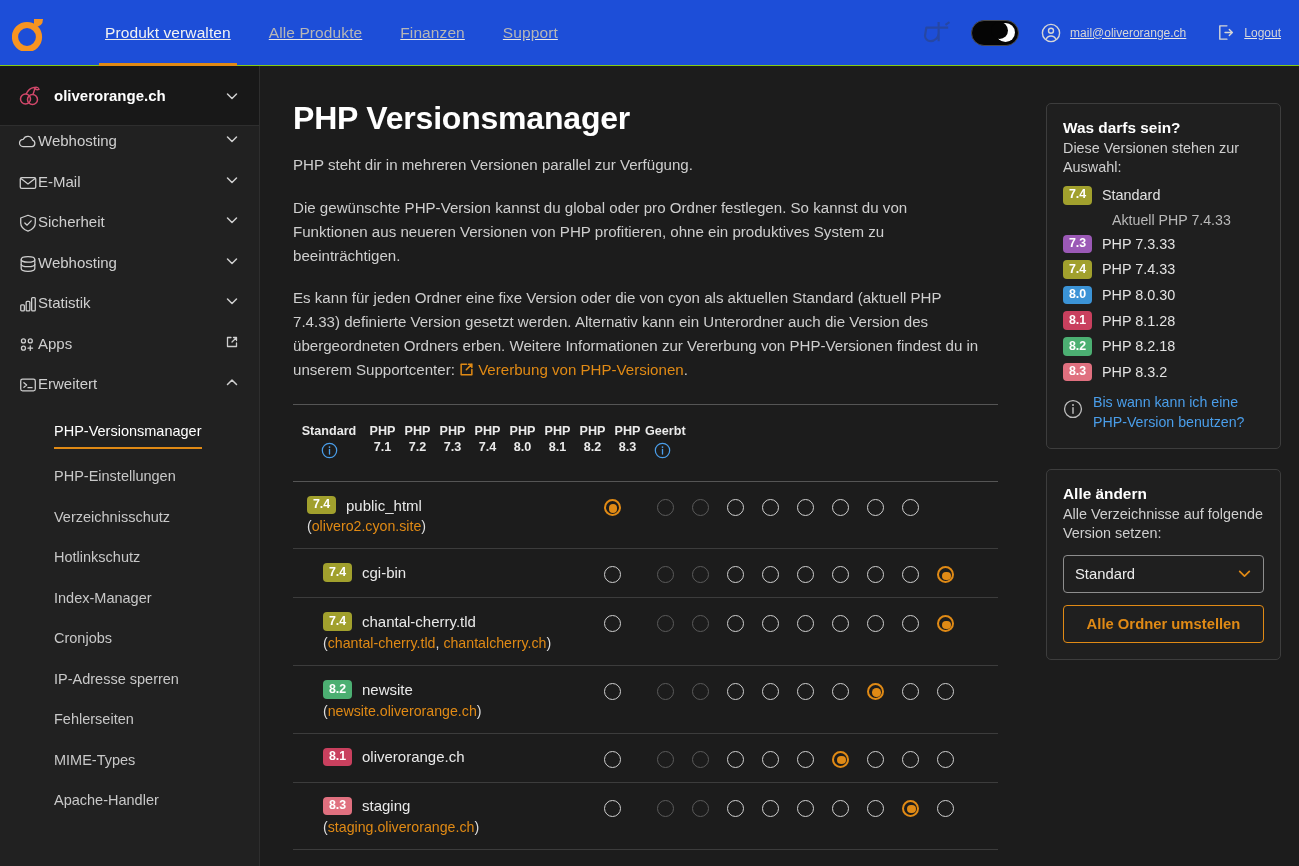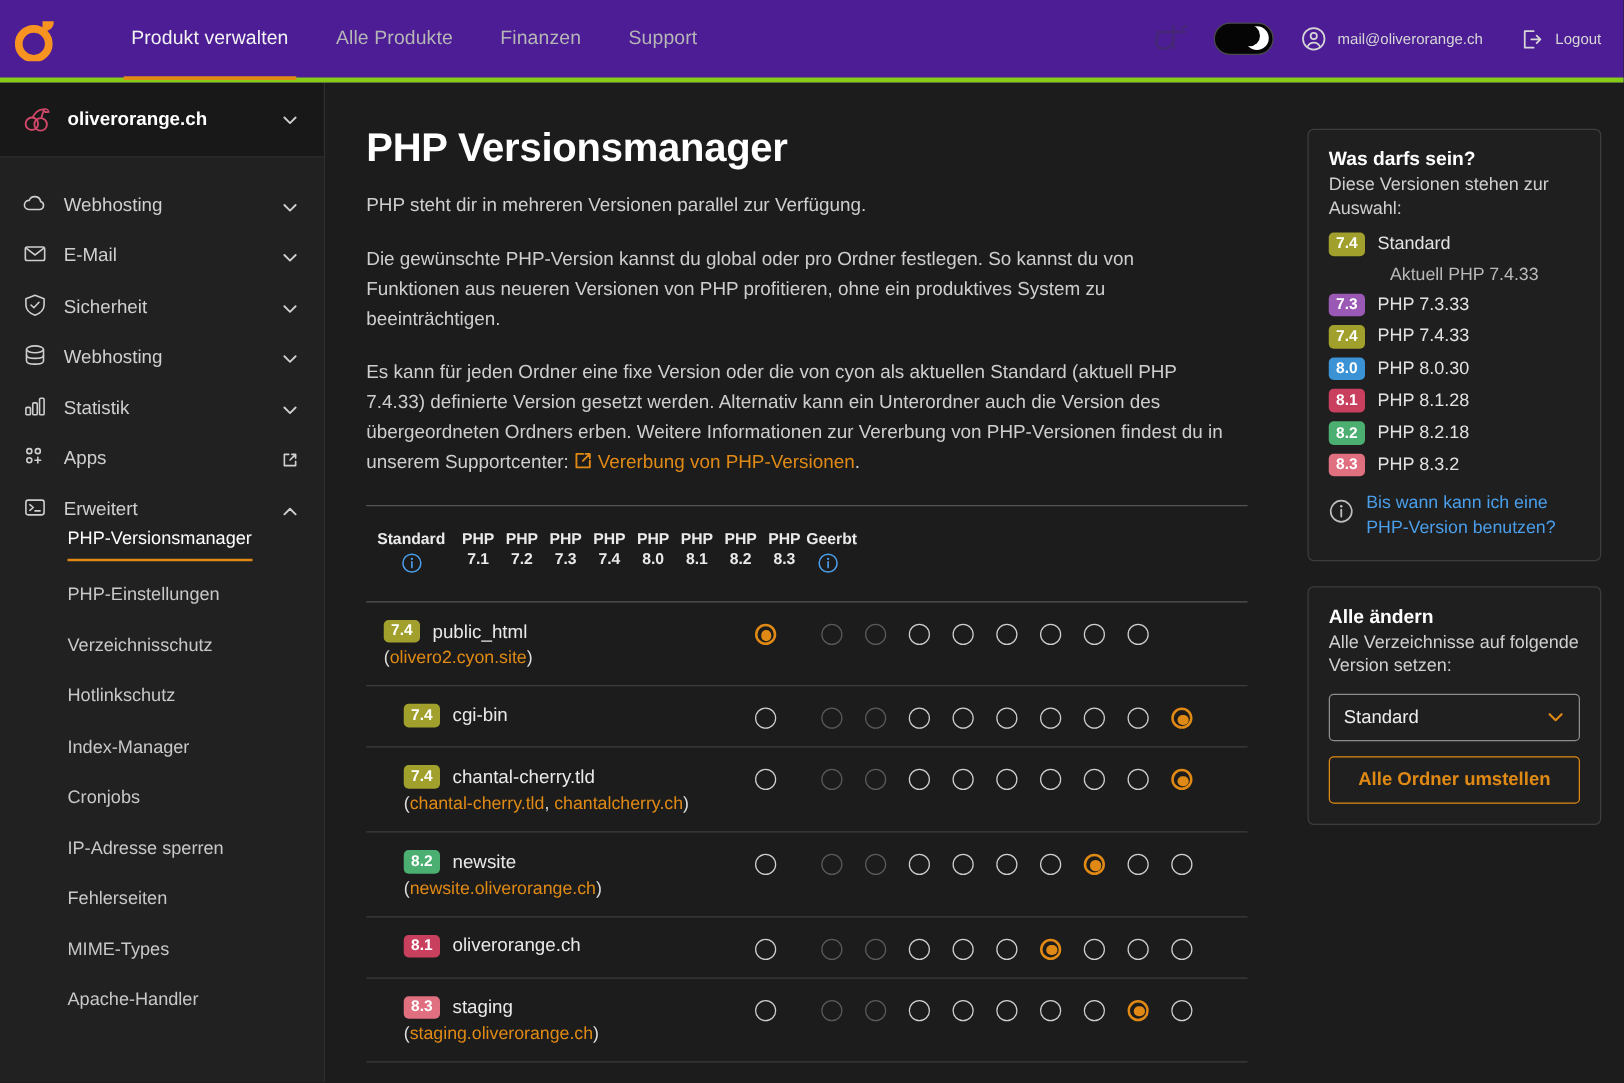--- a/index.html
+++ b/index.html
@@ -8,24 +8,25 @@
     background: #1c1c1c;
     font-family: "Liberation Sans", sans-serif;
     color: #e8e8e8;
     overflow: hidden;
   }
   #app { position: relative; width: 1299px; height: 866px; display: flex; flex-direction: column; }
 
   
   .topbar {
     height: 66px; min-height: 66px;
-    background: #4c1d95;
+    background: #1d4ed8;
     display: flex; align-items: center;
-    border-bottom: 4px solid #84cc16;
+    border-bottom: 1px solid #84cc16;
     position: relative;
+    text-decoration: underline;
   }
   .logo-cell {
     width: 60px; height: 66px;
     display: flex; align-items: center; justify-content: center;
   }
   .logo-mark { width: 36px; height: 36px; position: relative; }
   .topnav { display: flex; align-items: center; height: 66px; margin-left: 26px; }
   .navitem {
     position: relative; height: 66px; display: flex; align-items: center;
     padding: 0 19px; font-size: 15.5px; color: #b6b6b6; cursor: pointer;
@@ -68,21 +69,21 @@
     border-right: 1px solid #2e2e2e; overflow: hidden;
   }
   .domain-row {
     height: 60px; display: flex; align-items: center; gap: 12px;
     padding: 0 20px 0 18px; background: #181818;
     border-bottom: 1px solid #2e2e2e; cursor: pointer;
   }
   .domain-name { font-size: 15px; font-weight: bold; color: #fff; flex: 1; }
   .nav-list { padding-top: 6px; }
   .nav-row {
-    height: 40.5px; display: flex; align-items: flex-end; gap: 13px;
+    height: 40.5px; display: flex; align-items: flex-start; 
     padding: 0 20px 0 18px; cursor: pointer; color: #cfcfcf; font-size: 15px;
   }
   .nav-row .lbl { flex: 1; }
   .sub-list { padding-bottom: 8px; }
   .sub-row {
     height: 40.5px; display: flex; align-items: center;
     padding-left: 54px; font-size: 14.5px; color: #c8c8c8; cursor: pointer;
   }
   .sub-row.active { color: #fff; }
   .sub-row.active .txt {

